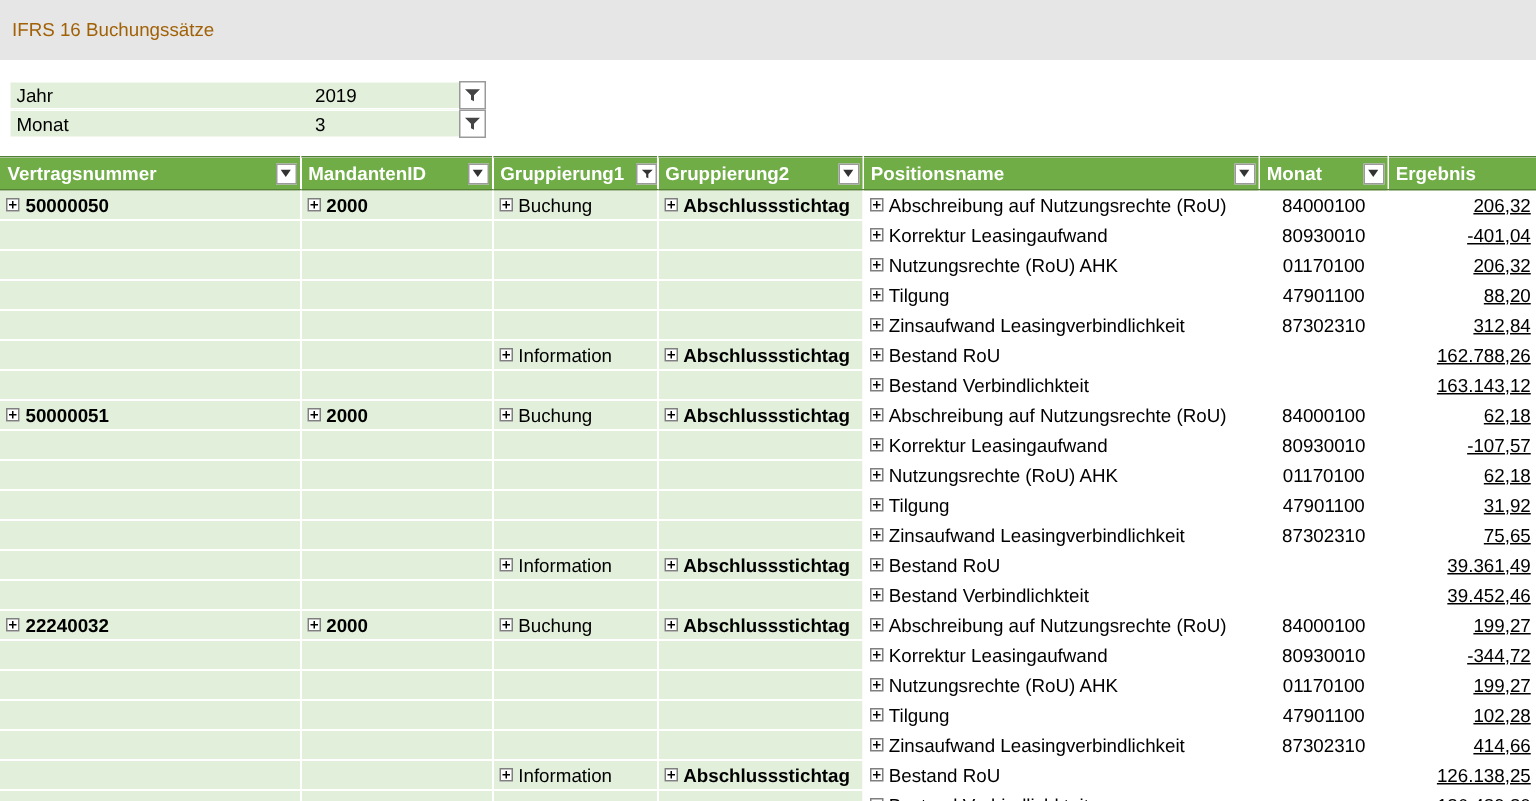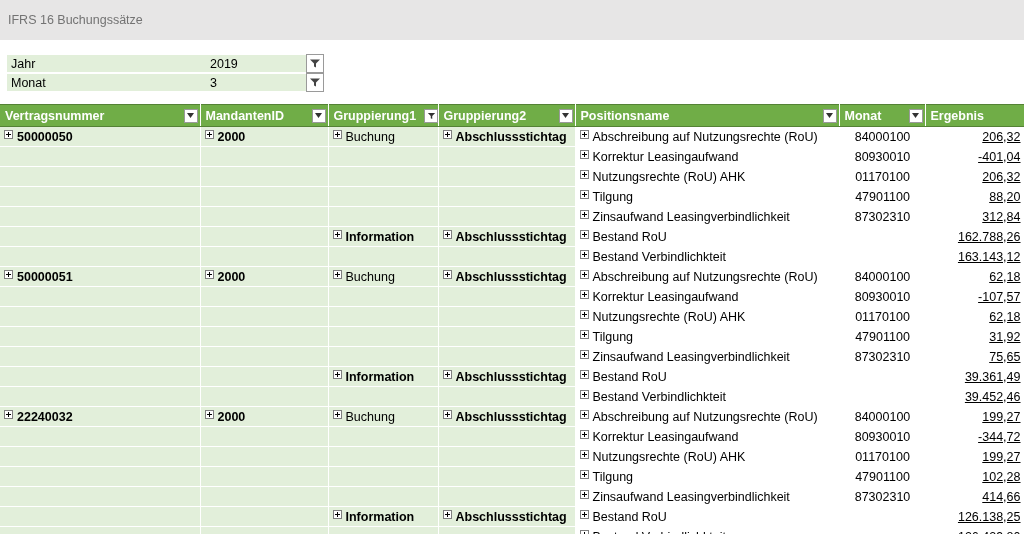--- a/index.html
+++ b/index.html
@@ -25,21 +25,21 @@
   .titlebar {
     height: 40px;
     background: #e7e6e6;
     display: flex;
     align-items: center;
     padding-left: 8px;
     box-sizing: border-box;
   }
   .titlebar .title-text {
     font-size: 12.5px;
-    color: #737373;
+    color: #a16207;
   }
 
   
   .gap {
     height: 14px;
     background: #ffffff;
   }
 
   
   .filters {
@@ -146,21 +146,21 @@
   td.c-vertrag, td.c-mandant, td.c-g1, td.c-g2 {
     background: #e2efda;
   }
   td.c-pos, td.c-konto, td.c-erg {
     background: #ffffff;
   }
   td.c-konto { text-align: center; }
   td.c-erg { text-align: right; padding-right: 6px; text-decoration: underline; }
   td.bold { font-weight: bold; }
 
-  .cellwrap { display: flex; align-items: flex-start; gap: 4px; }
+  .cellwrap { display: flex; align-items: center; gap: 4px; }
   .expander {
     width: 9px;
     height: 9px;
     border: 1px solid #7f7f7f;
     background: #ffffff;
     box-sizing: border-box;
     position: relative;
     flex: 0 0 auto;
     cursor: pointer;
   }
@@ -175,21 +175,21 @@
   }
   .expander.plus::after {
     content: "";
     position: absolute;
     top: 1px;
     bottom: 1px;
     left: 3px;
     width: 1px;
     background: #000;
   }
-  .indent2 { padding-left: 18px; font-weight: bold; }
+  .indent2 { padding-left: 18px; }
 </style>
 </head>
 <body>
 
 <div class="page">
 
   <div class="titlebar">
     <span class="title-text">IFRS 16 Buchungssätze</span>
   </div>
 

